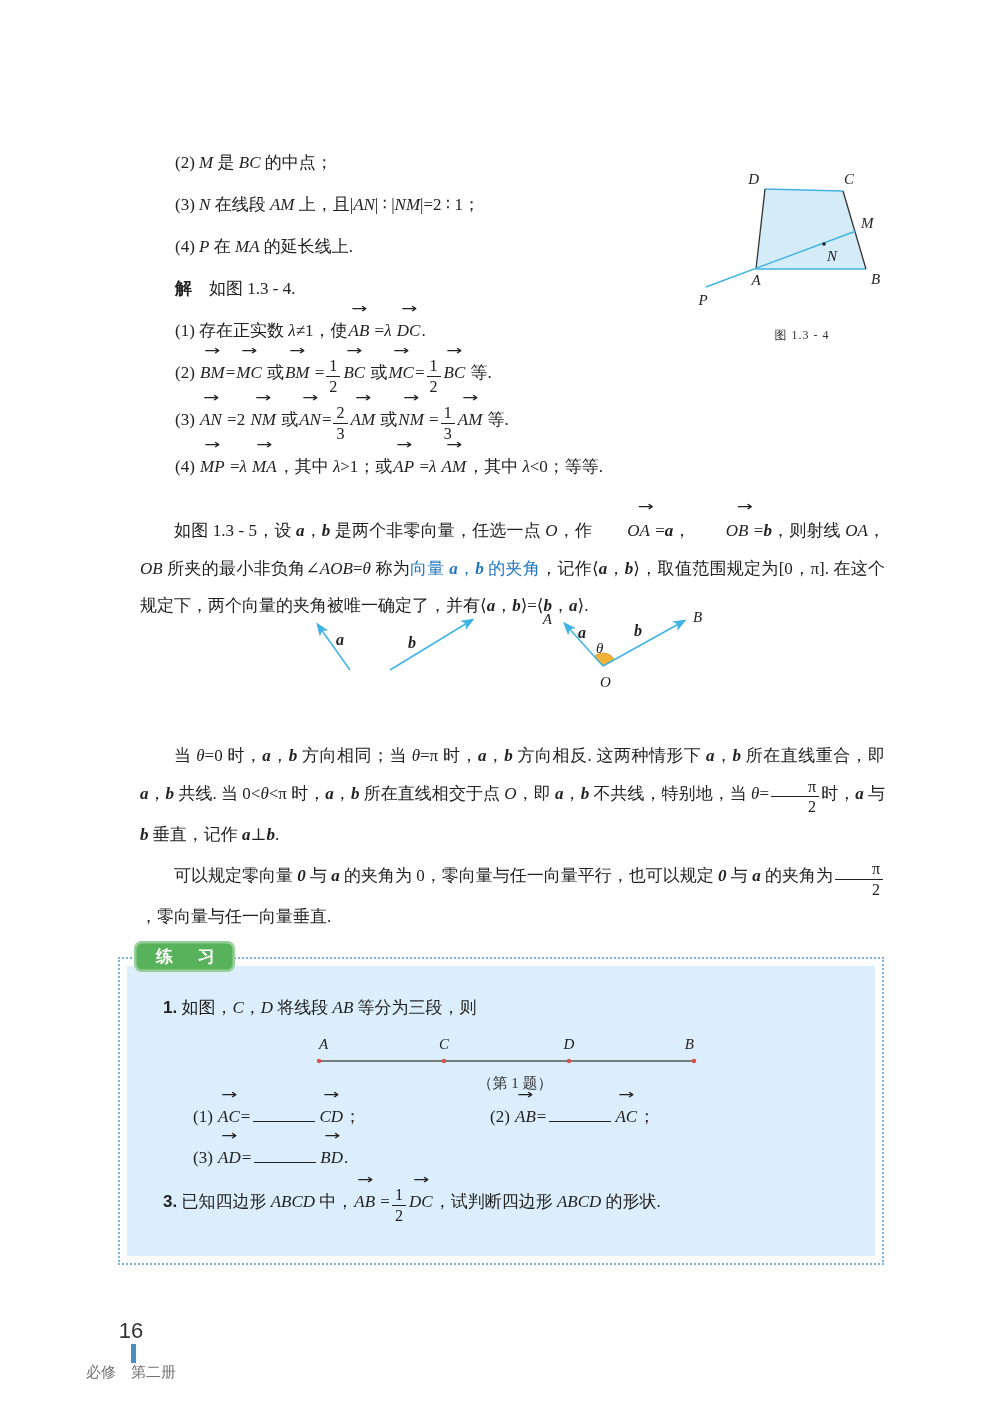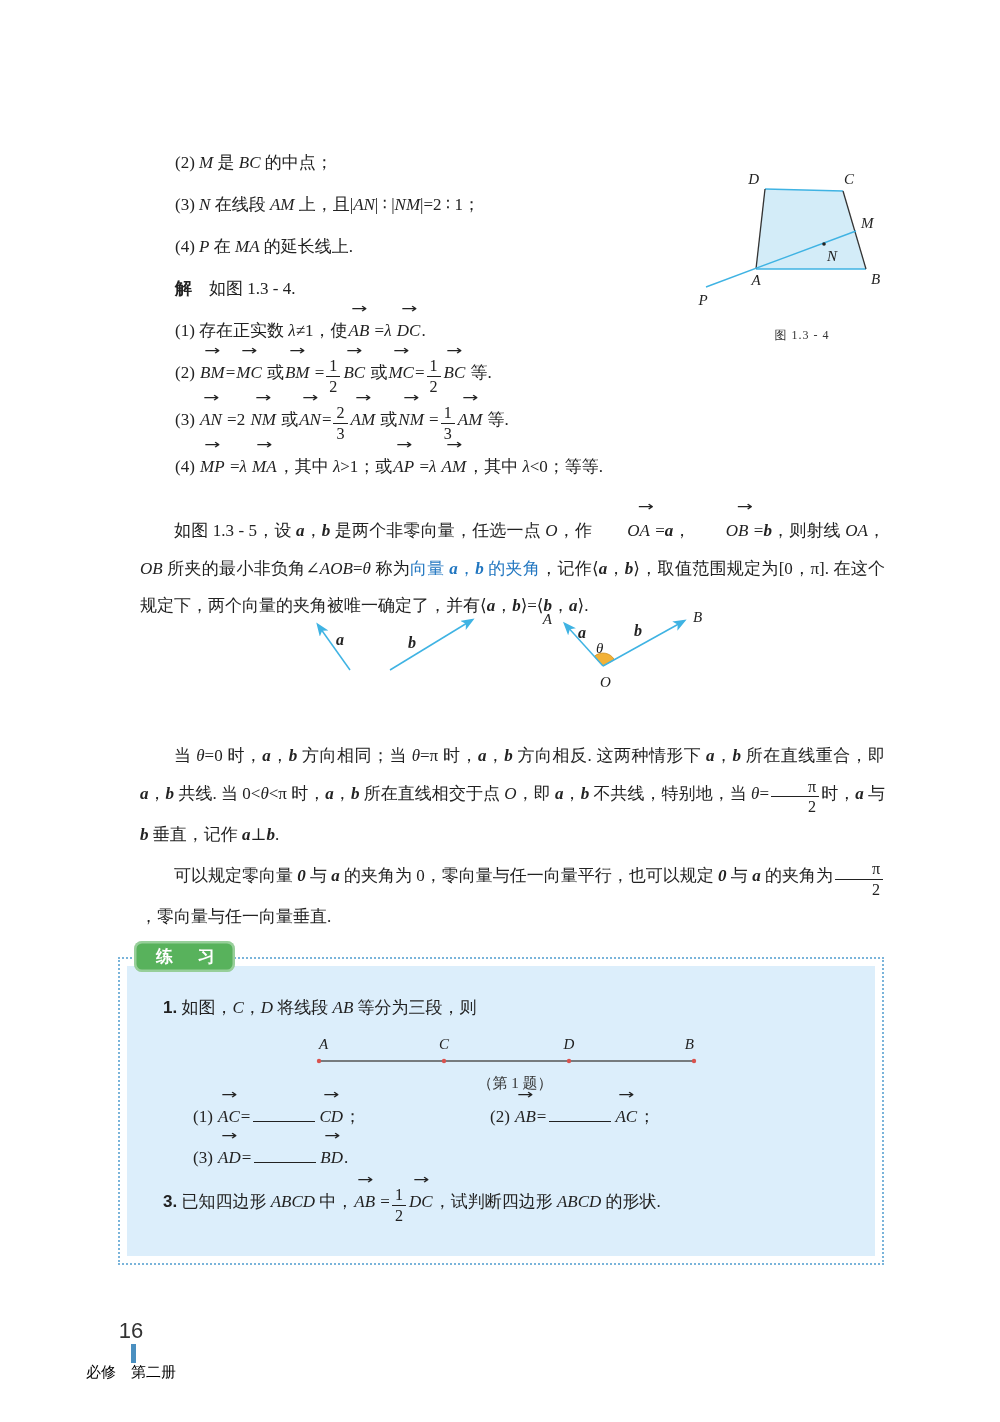--- a/index.html
+++ b/index.html
@@ -53,21 +53,21 @@
   .ex-box { background:#dceefb; padding:18px 24px 18px 36px; min-height:290px; }
   .ex-row { line-height:34px; padding-top:7px; }
   .ex-indent { margin-left:30px;align-items:flex-end; }
   .ex-cols { display:flex; }
   .p1fig { margin:10px 0 0 152px; width:400px; }
   .p1fig-caption { width:400px; margin-left:152px; text-align:center; font-size:15px; color:#333; }
 
   .footer { position:absolute; left:86px; top:1318px; display:flex; align-items:center;flex-direction:column; }
   .page-num { font-family:"Liberation Sans","DejaVu Sans",sans-serif; font-size:22px; color:#333; }
   .footer-bar { width:5px; height:19px; background:#4a8fc0; margin:0 9px 0 14px; }
-  .footer-text { font-size:15px; color:#000000; font-family:"Liberation Sans","DejaVu Sans",sans-serif; }
+  .footer-text { font-size:15px; color:#737373; font-family:"Liberation Sans","DejaVu Sans",sans-serif; }
 
   svg text { font-family:"Liberation Serif","DejaVu Serif",serif; fill:#222; }
   svg .lbl { font-style:italic; font-size:15px; }
   svg .lblb { font-style:italic; font-weight:700; font-size:16px; }
 </style>
 </head>
 <body>
 
 <div class="page">
 

